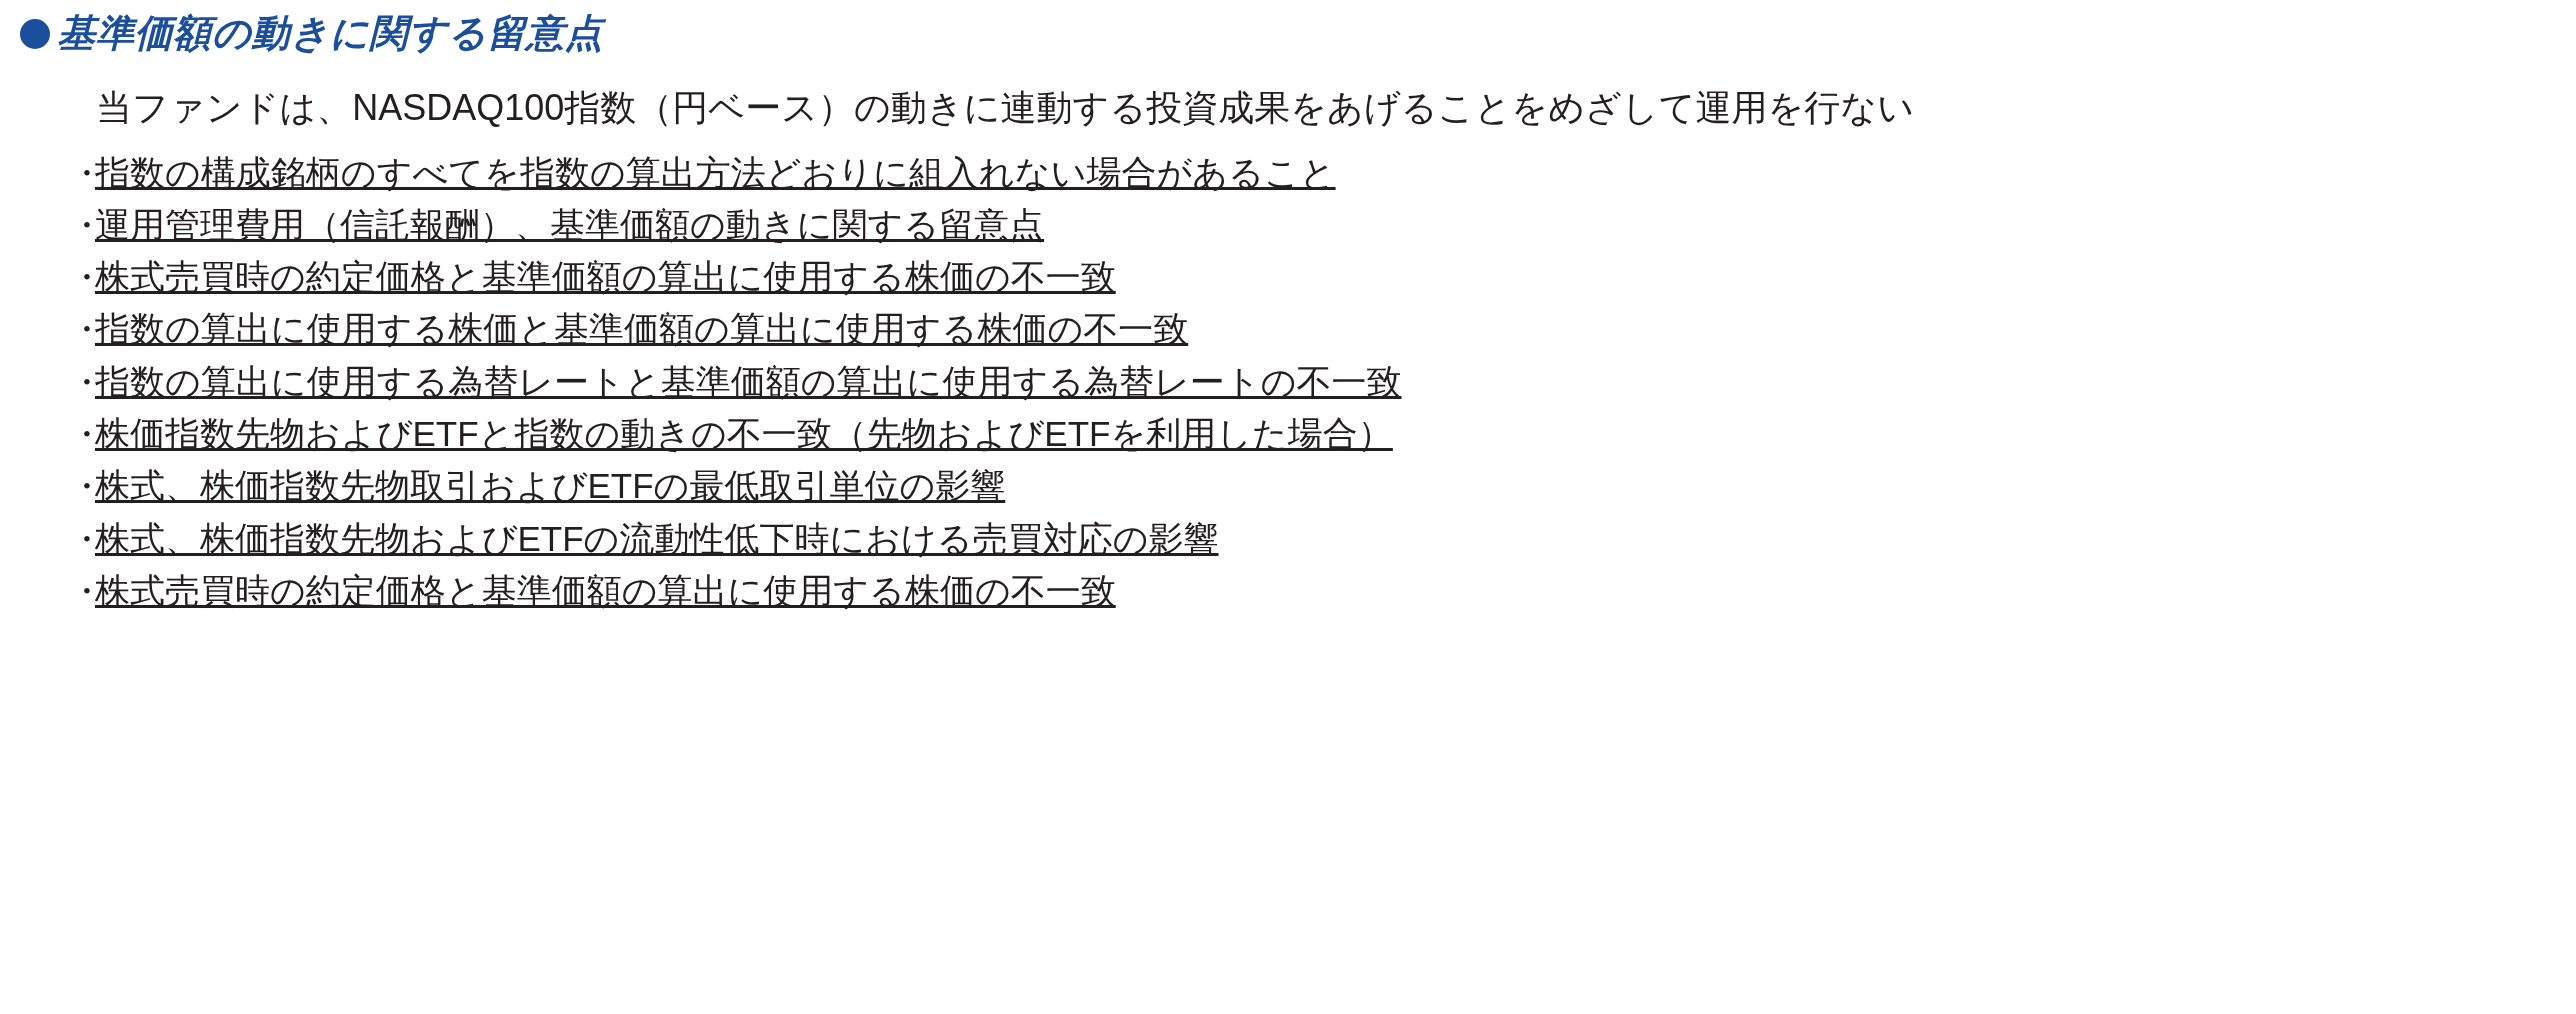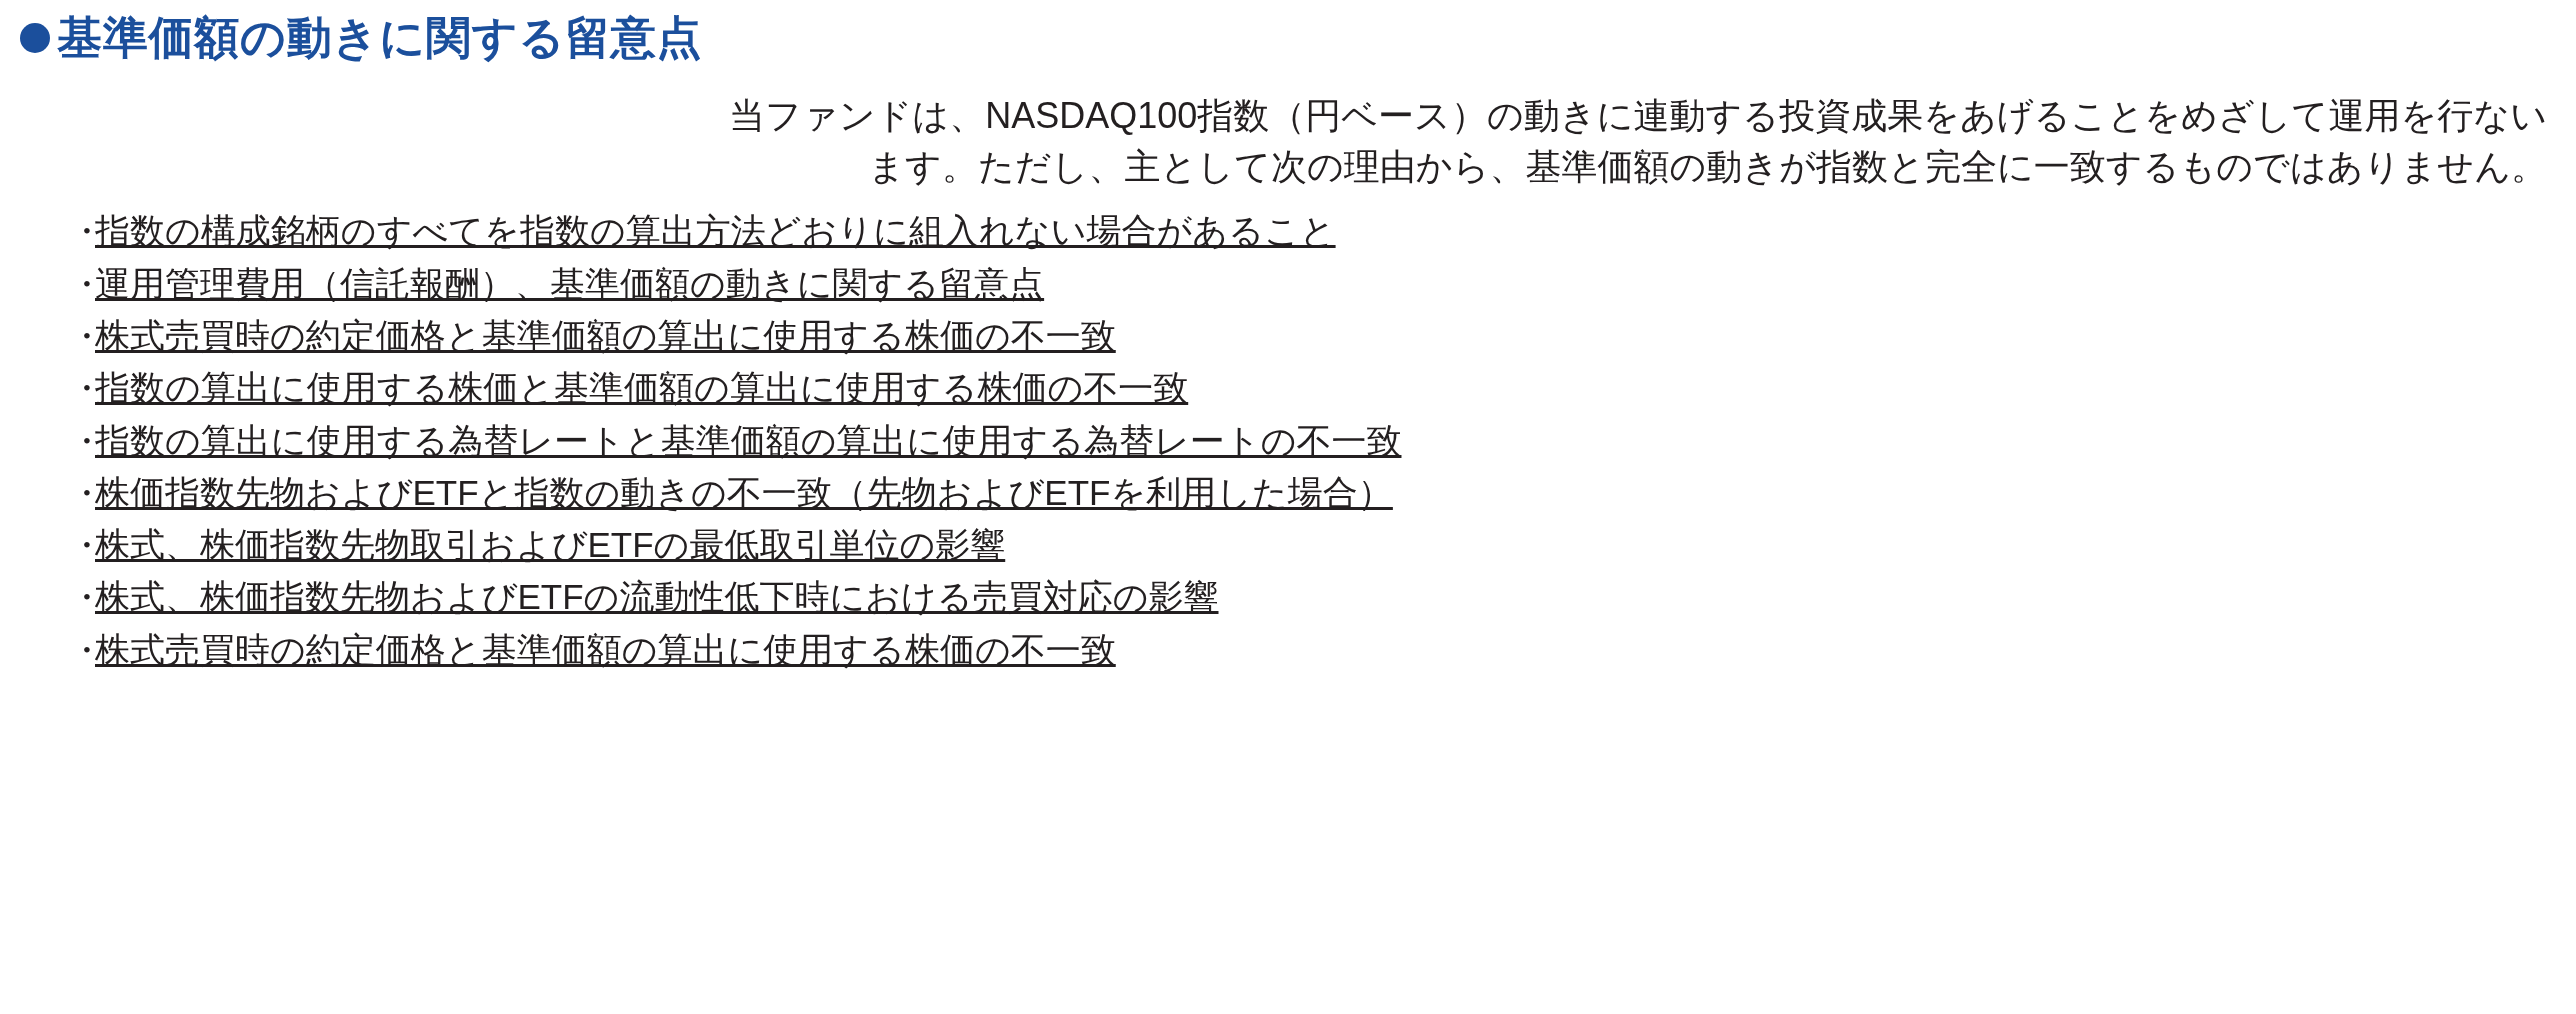--- a/index.html
+++ b/index.html
@@ -30,36 +30,36 @@
   }
   .heading-bullet {
     width: 30px;
     height: 30px;
     border-radius: 50%;
     background: #1b4f9c;
     margin-right: 7.2px;
     flex: 0 0 auto;
   }
   .heading-text {
-    font-size: 45px;
+    font-size: 38px;
     font-weight: bold;
     color: #1b4f9c;
     letter-spacing: 0.7px;
     line-height: 1.1;
     white-space: nowrap;
+    font-style: italic;
   }
 
   
   .intro {
     margin: 27px 29px 0 27px;
     font-size: 36px;
     line-height: 1.42;
     color: #231f20;
     letter-spacing: 0px;
-    text-align: right;
   }
   .intro-line {
     white-space: nowrap;
   }
   .intro-line.first {
     text-indent: 69px;
   }
 
   
   .bullet-list {
@@ -93,21 +93,20 @@
 
 <div class="page">
 
   <div class="heading">
     <span class="heading-bullet"></span>
     <span class="heading-text">基準価額の動きに関する留意点</span>
   </div>
 
   <div class="intro">
     <div class="intro-line first">当ファンドは、NASDAQ100指数（円ベース）の動きに連動する投資成果をあげることをめざして運用を行ない</div>
-    <div class="intro-line">ます。ただし、主として次の理由から、基準価額の動きが指数と完全に一致するものではありません。</div>
   </div>
 
   <ul class="bullet-list">
     <li class="bullet-item">
       <span class="bullet-mark">・</span>
       <span class="bullet-text">指数の構成銘柄のすべてを指数の算出方法どおりに組入れない場合があること</span>
     </li>
     <li class="bullet-item">
       <span class="bullet-mark">・</span>
       <span class="bullet-text">運用管理費用（信託報酬）、基準価額の動きに関する留意点</span>

